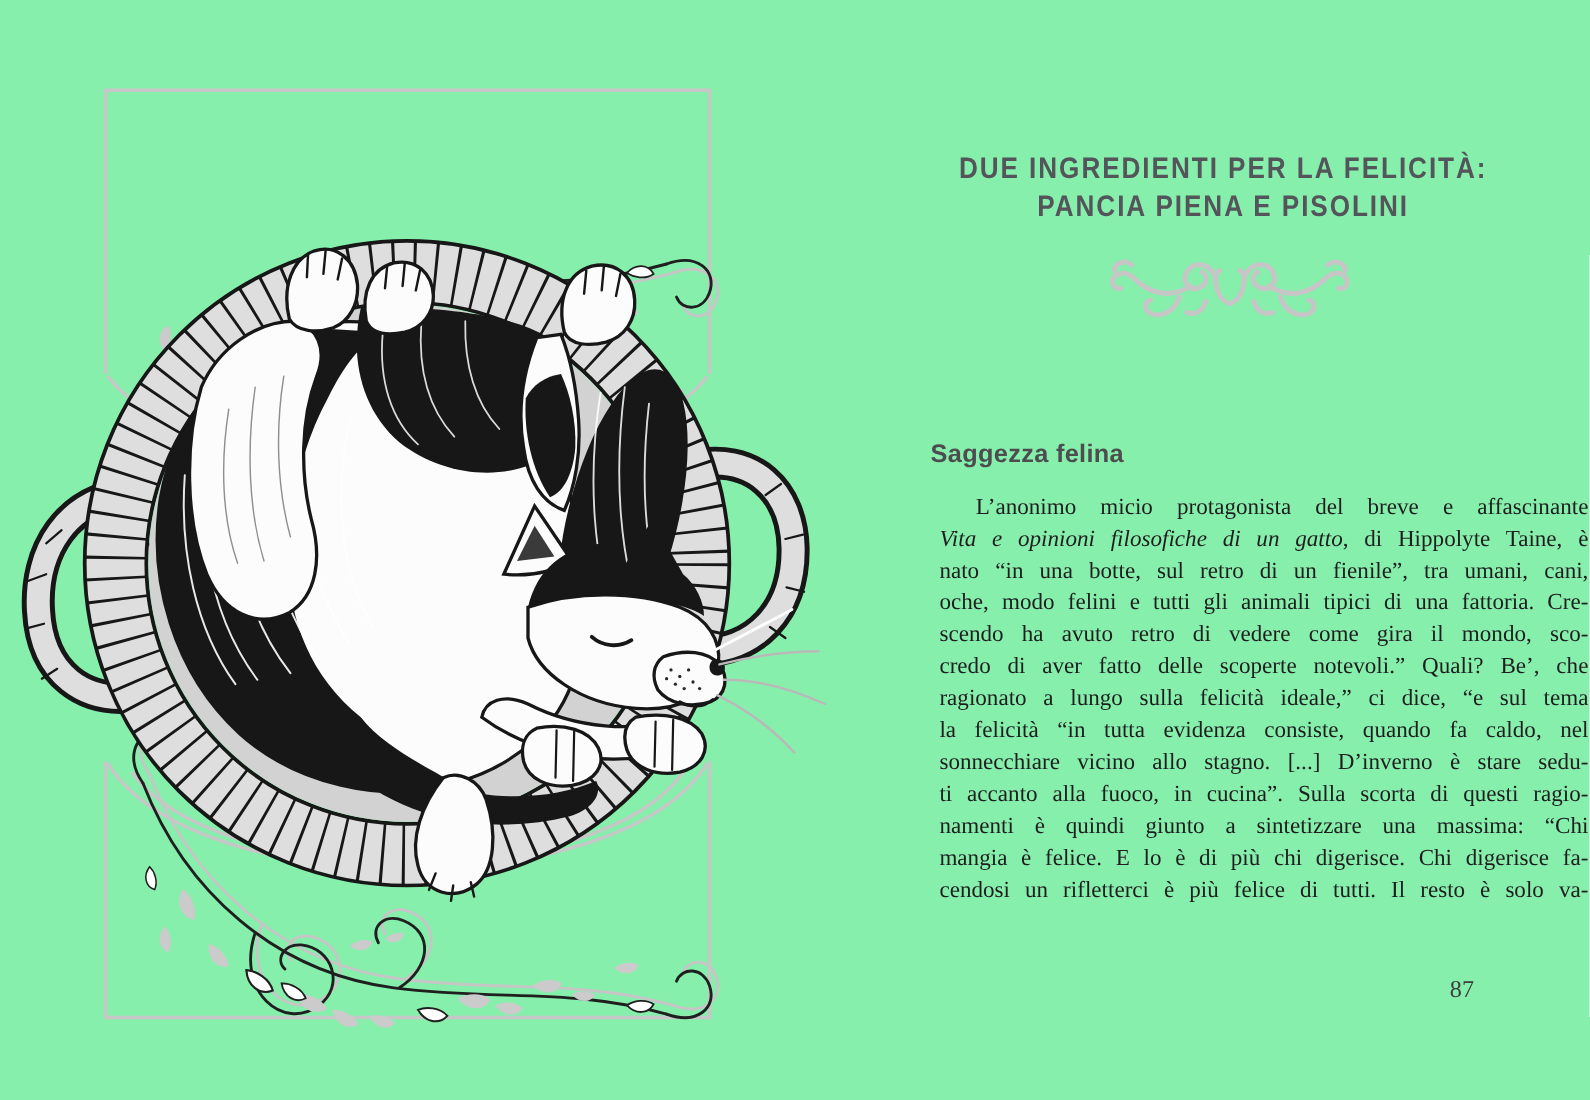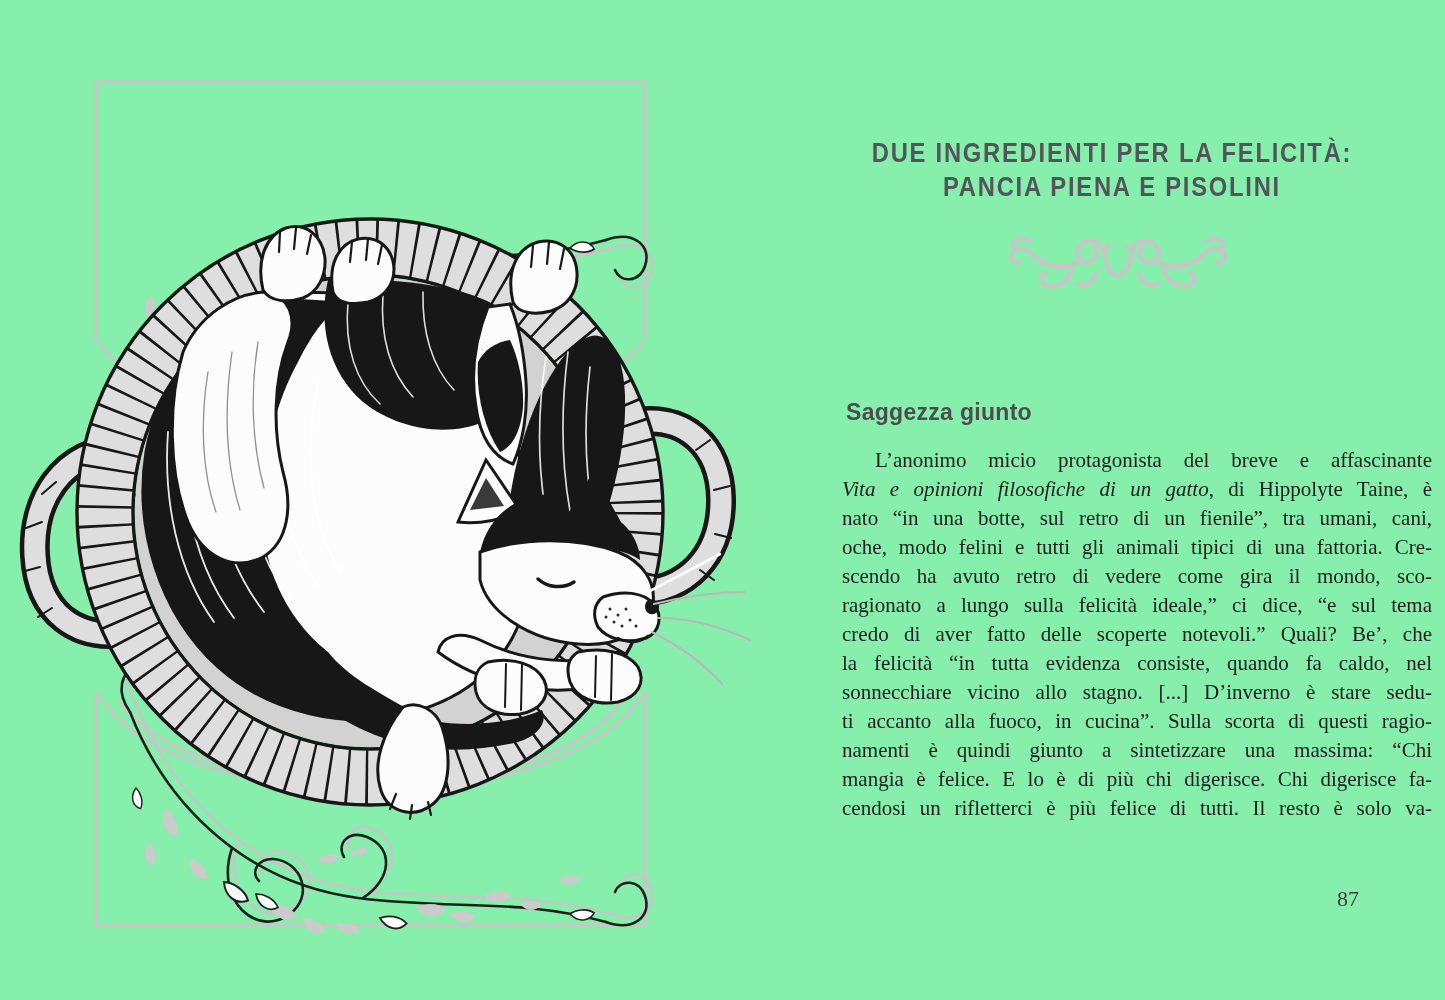--- a/index.html
+++ b/index.html
@@ -9,27 +9,27 @@
   .page-left{left:0;width:722px;}
   .page-right{left:722px;width:723px;}
   .illu{position:absolute;left:18px;top:52px;}
 
   .chapter-title{position:absolute;left:96px;top:136px;width:588px;text-align:center;
       font-weight:bold;font-size:27px;line-height:34px;letter-spacing:2px;color:#54555a;
       transform:scaleX(0.88);transform-origin:50% 0;}
   .ornament{position:absolute;left:276px;top:226px;}
   .section-heading{position:absolute;left:124px;top:399px;font-size:23px;font-weight:bold;
       color:#4d4d4f;letter-spacing:0.3px;}
-  .body-text{position:absolute;left:120px;top:446px;width:590px;
+  .body-text{position:absolute;left:132px;top:446px;width:590px;
       font-family:"Liberation Serif",serif;font-size:21px;line-height:29px;color:#1e1e1e;}
   .bline{width:100%;}
   .bline.j{text-align:justify;text-align-last:justify;}
   .bline.ind{text-indent:33px;}
   .bline em{font-style:italic;}
-  .page-number{position:absolute;left:596px;top:886px;width:60px;text-align:center;
+  .page-number{position:absolute;left:596px;top:886px;width:60px;text-align:left;
       font-family:"Liberation Serif",serif;font-size:22px;color:#3d3d3d;}
 </style>
 </head>
 <body>
 
 <div class="spread">
 
   <div class="page page-left">
     <svg class="illu" width="705" height="912" viewBox="0 0 705 912" overflow="visible">
       <defs>
@@ -231,30 +231,30 @@
         <path d="M120,50 C112,48 107,38 107,27 C107,24 108,21 111,20"></path>
         <path d="M107,27 C103,13 87,11 81,21 C76,30 83,38 91,36 C99,34 101,26 95,21"></path>
         <path d="M84,34 C68,45 48,42 34,28 C28,22 19,20 15,26 C11,31 15,38 21,36"></path>
         <path d="M31,15 C25,10 16,12 15,20"></path>
         <path d="M74,44 C70,57 58,63 48,59 C42,56 42,48 48,47"></path>
         <path d="M98,48 C96,57 88,61 81,58"></path>
       </g>
       <use href="#flHalf" transform="translate(240,0) scale(-1,1)"></use>
     </svg>
 
-    <div class="section-heading">Saggezza giunto</div>
+    <div class="section-heading">Saggezza felina</div>
 
     <div class="body-text">
         <div class="bline j ind"><span>L’anonimo micio protagonista del breve e affascinante</span></div>
         <div class="bline j"><em>Vita e opinioni filosofiche di un gatto</em><span>, di Hippolyte Taine, è</span></div>
         <div class="bline j"><span>nato “in una botte, sul retro di un fienile”, tra umani, cani,</span></div>
         <div class="bline j"><span>oche, modo felini e tutti gli animali tipici di una fattoria. Cre-</span></div>
         <div class="bline j"><span>scendo ha avuto retro di vedere come gira il mondo, sco-</span></div>
+        <div class="bline j"><span>credo di aver fatto delle scoperte notevoli.” Quali? Be’, che</span></div>
         <div class="bline j"><span>ragionato a lungo sulla felicità ideale,” ci dice, “e sul tema</span></div>
-        <div class="bline j"><span>credo di aver fatto delle scoperte notevoli.” Quali? Be’, che</span></div>
         <div class="bline j"><span>la felicità “in tutta evidenza consiste, quando fa caldo, nel</span></div>
         <div class="bline j"><span>sonnecchiare vicino allo stagno. [...] D’inverno è stare sedu-</span></div>
         <div class="bline j"><span>ti accanto alla fuoco, in cucina”. Sulla scorta di questi ragio-</span></div>
         <div class="bline j"><span>namenti è quindi giunto a sintetizzare una massima: “Chi</span></div>
         <div class="bline j"><span>mangia è felice. E lo è di più chi digerisce. Chi digerisce fa-</span></div>
         <div class="bline j"><span>cendosi un rifletterci è più felice di tutti. Il resto è solo va-</span></div>
       </div>
 
     <div class="page-number">87</div>
   </div>

